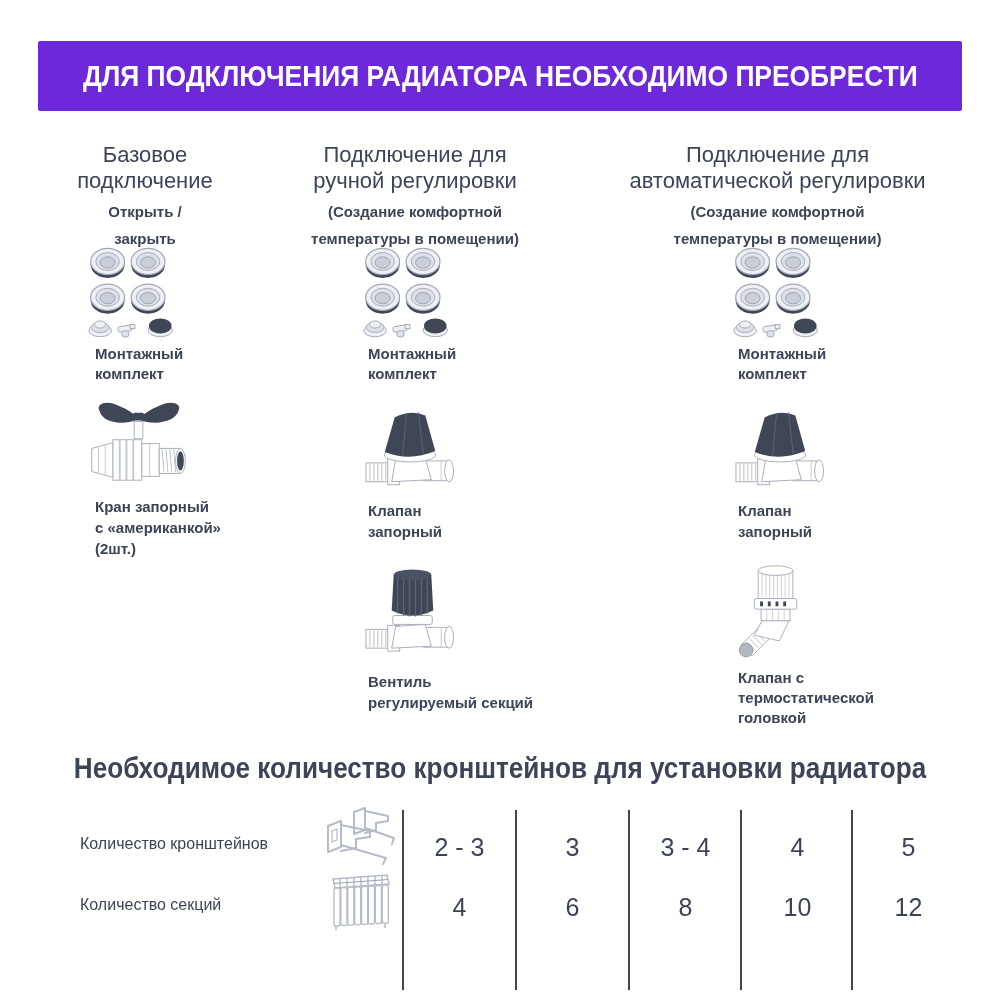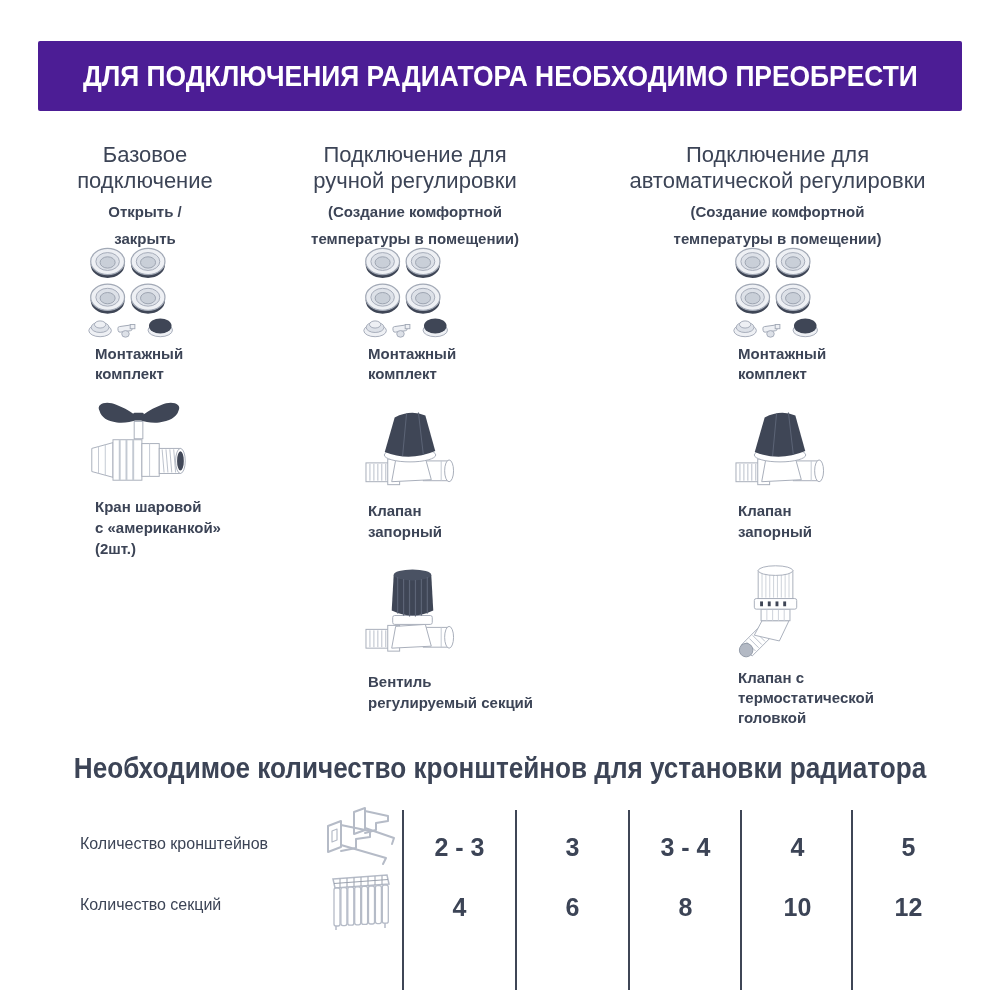--- a/index.html
+++ b/index.html
@@ -6,21 +6,21 @@
   .page {
     position:relative; width:1000px; height:1000px; margin:0 auto;
     background:#ffffff; overflow:hidden;
     font-family:"Liberation Sans", sans-serif; color:#3c4456;
   }
   .pre { white-space:pre-line; }
 
   
   .band {
     position:absolute; left:38px; top:41px; width:924px; height:70px;
-    background:#4c1d95; display:flex; align-items:center; justify-content:center;
+    background:#6d28d9; display:flex; align-items:center; justify-content:center;
     border-radius:2px;
   }
   .band-title {
     color:#ffffff; font-size:30px; font-weight:bold; letter-spacing:0px;
     transform:scaleX(0.88); transform-origin:center; white-space:nowrap;
   }
 
   
   .col-title { position:absolute; font-size:22px; line-height:26px; font-weight:normal; text-align:center; }
   .ct1 { left:30px;  top:142px; width:230px; }
@@ -59,21 +59,21 @@
     font-size:29px; font-weight:bold; transform:scaleX(0.9); transform-origin:center;
     white-space:nowrap;
   }
   .row-label { position:absolute; left:80px; font-size:16px; font-weight:normal; white-space:nowrap; }
   .rl1 { top:835px; }
   .rl2 { top:896px; }
   .icon-bracket  { left:324px; top:804px; width:74px; height:64px; }
   .icon-radiator { left:330px; top:872px; width:62px; height:60px; }
   .vline { position:absolute; top:810px; width:2px; height:180px; background:#3f4656; }
   .v1 { left:402px; } .v2 { left:515px; } .v3 { left:628px; } .v4 { left:740px; } .v5 { left:851px; }
-  .cell { position:absolute; width:113px; text-align:center; font-size:25px; line-height:30px; font-weight:bold; }
+  .cell { position:absolute; width:113px; text-align:center; font-size:25px; line-height:30px; font-weight:normal; }
   .r1 { top:832px; } .r2 { top:892px; }
   .cx1 { left:403px; } .cx2 { left:516px; } .cx3 { left:629px; } .cx4 { left:741px; } .cx5 { left:852px; }
 </style>
 </head>
 <body>
 
 <svg width="0" height="0" style="position:absolute" aria-hidden="true">
   <defs>
     <g id="g-nut">
       <ellipse cx="20" cy="20" rx="18" ry="14" fill="#3f4656"></ellipse>
@@ -222,21 +222,21 @@
   <div class="lbl kl1 pre">Монтажный
 комплект</div>
   <div class="lbl kl2 pre">Монтажный
 комплект</div>
   <div class="lbl kl3 pre">Монтажный
 комплект</div>
 
   <svg class="img ball" viewBox="0 0 110 95">
       <use href="#sym-ball"></use>
     </svg>
-  <div class="lbl bl pre">Кран шаровой
+  <div class="lbl bl pre">Кран запорный
 с «американкой»
 (2шт.)</div>
 
   <svg class="img shut2" viewBox="0 0 95 90">
       <use href="#sym-shutoff"></use>
     </svg>
   <div class="lbl sl2 pre">Клапан
 запорный</div>
   <svg class="img manu" viewBox="0 0 95 105">
       <use href="#sym-manual"></use>

